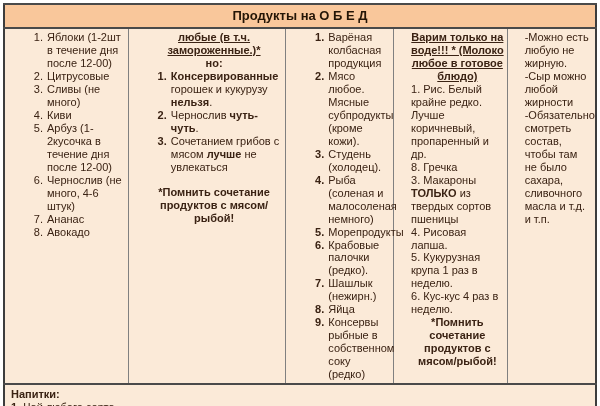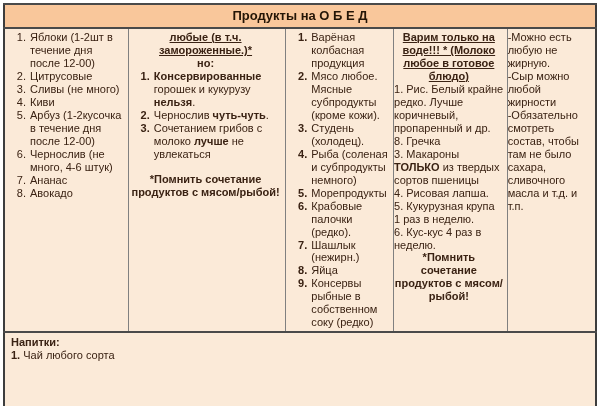--- a/index.html
+++ b/index.html
@@ -6,21 +6,21 @@
   body{font-family:"Liberation Sans",sans-serif;color:#3a2213;}
   .page{position:relative;width:600px;height:406px;box-sizing:border-box;padding:3px;background:#ffffff;overflow:hidden;}
   table{width:100%;height:100%;border-collapse:collapse;table-layout:fixed;border:2px solid #3d3d3d;}
   td{box-sizing:border-box;vertical-align:top;
      border-top:2px solid #4a4a4a;border-bottom:2px solid #4a4a4a;
      border-left:1px solid #808080;border-right:1px solid #808080;}
   .title{background:#f9c79b;text-align:center;font-weight:bold;font-size:13px;line-height:1.1;
          padding:1px 2px;height:24px;color:#241506;vertical-align:middle;margin-left:17px;}
   .head{background:#f9c79b;text-align:center;font-weight:bold;font-size:11.5px;line-height:1.08;
         padding:2px 2px;height:26px;vertical-align:middle;color:#2c1a0c;}
-  .cell{background:#fbead8;font-size:11px;line-height:1.18;padding:2px 3px 2px 0;}
+  .cell{background:#fbead8;font-size:11px;line-height:1.18;padding:2px 3px 2px 17px;}
   .drinks-cell{height:122px;padding:3px 6px;}
   ol{margin:0;padding-left:24px;}
   li{padding-left:1px;margin:0;}
   .mb li::marker{font-weight:bold;}
   .para{margin:0;}
   .center{text-align:center;}
   .gap{margin-top:12px;}
   .b{font-weight:bold;}
   .u{text-decoration:underline;}
 </style>
@@ -52,30 +52,30 @@
               <li><span>Ананас</span></li>
               <li><span>Авокадо</span></li>
             </ol>
           </td>
         <td class="cell">
             <div class="para center"><span class="b u">любые (в т.ч. замороженные.)*</span></div>
             <div class="para center"><span class="b">но:</span></div>
             <ol class="mb">
               <li><span class="b">Консервированные</span><span> горошек и кукурузу </span><span class="b">нельзя</span><span>.</span></li>
               <li><span>Чернослив </span><span class="b">чуть-чуть</span><span>.</span></li>
-              <li><span>Сочетанием грибов с молоко </span><span class="b">лучше</span><span> не увлекаться</span></li>
+              <li><span>Сочетанием грибов с мясом </span><span class="b">лучше</span><span> не увлекаться</span></li>
             </ol>
             <div class="para center gap"><span class="b">*Помнить сочетание продуктов с мясом/рыбой!</span></div>
           </td>
         <td class="cell">
             <ol class="mb">
               <li><span>Варёная колбасная продукция</span></li>
               <li><span>Мясо любое. Мясные субпродукты (кроме кожи).</span></li>
               <li><span>Студень (холодец).</span></li>
-              <li><span>Рыба (соленая и субпродукты немного)</span></li>
+              <li><span>Рыба (соленая и малосоленая немного)</span></li>
               <li><span>Морепродукты</span></li>
               <li><span>Крабовые палочки (редко).</span></li>
               <li><span>Шашлык (нежирн.)</span></li>
               <li><span>Яйца</span></li>
               <li><span>Консервы рыбные в собственном соку (редко)</span></li>
             </ol>
           </td>
         <td class="cell">
             <div class="para center"><span class="b u">Варим только на воде!!! * (Молоко любое в готовое блюдо)</span></div>
             <div class="para"><span>1. Рис. Белый крайне редко. Лучше коричневый, пропаренный и др.</span></div>

